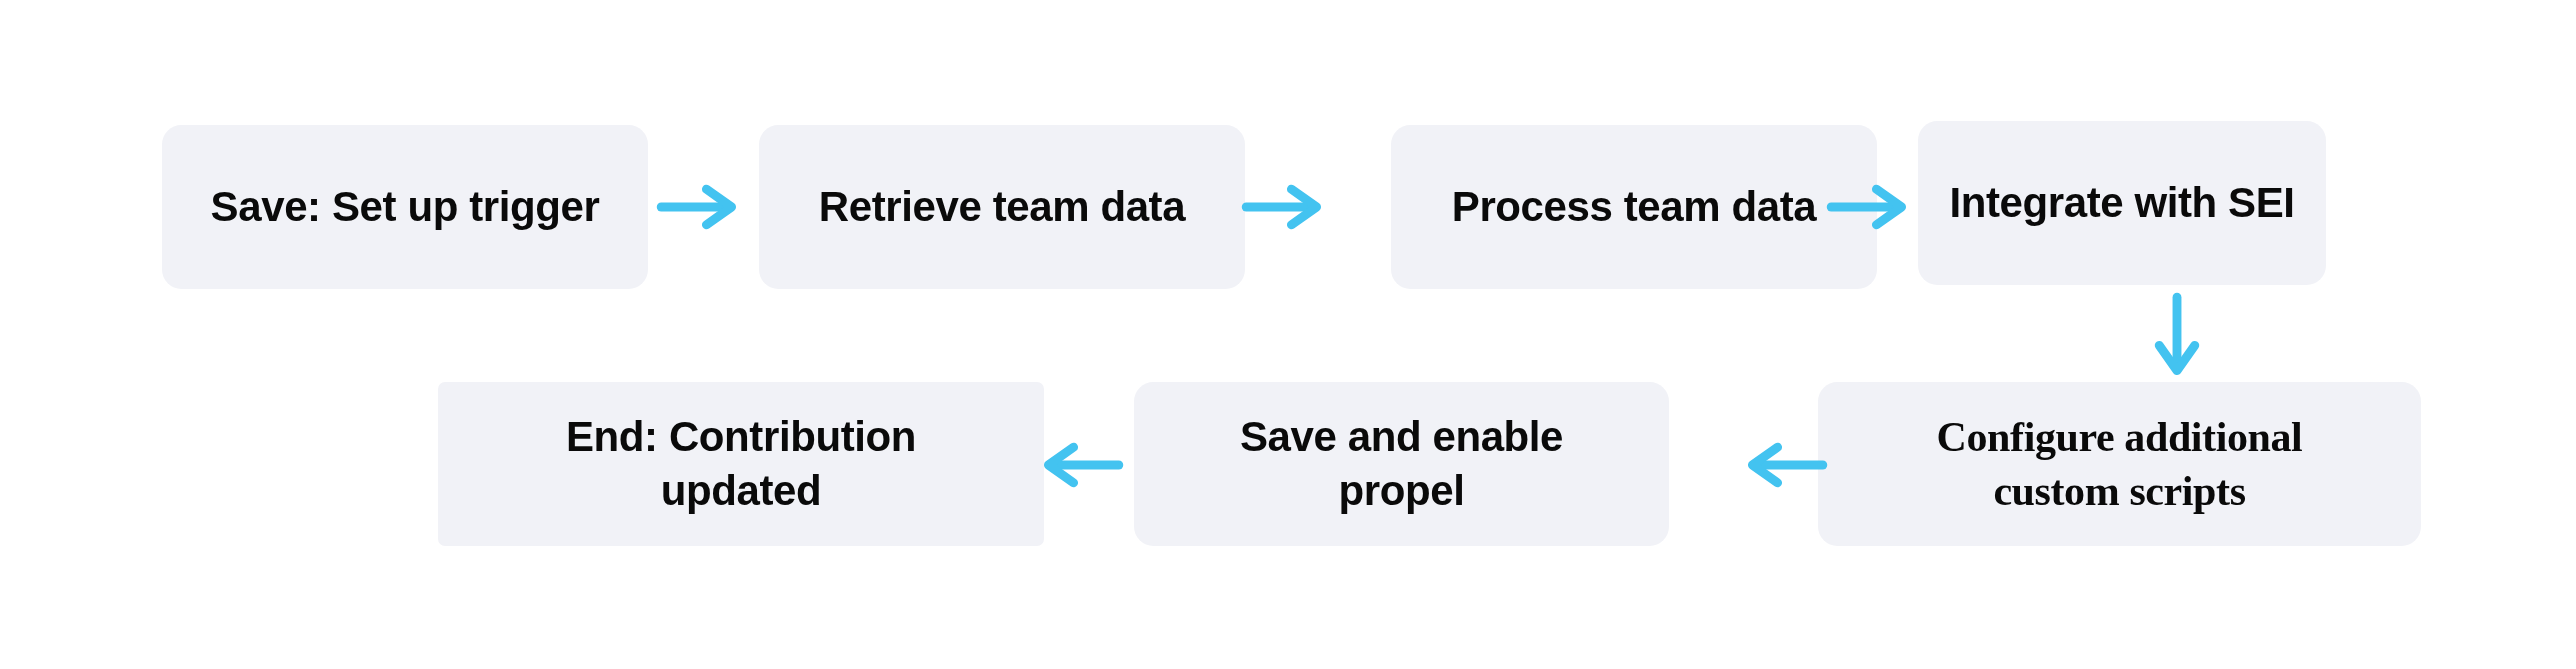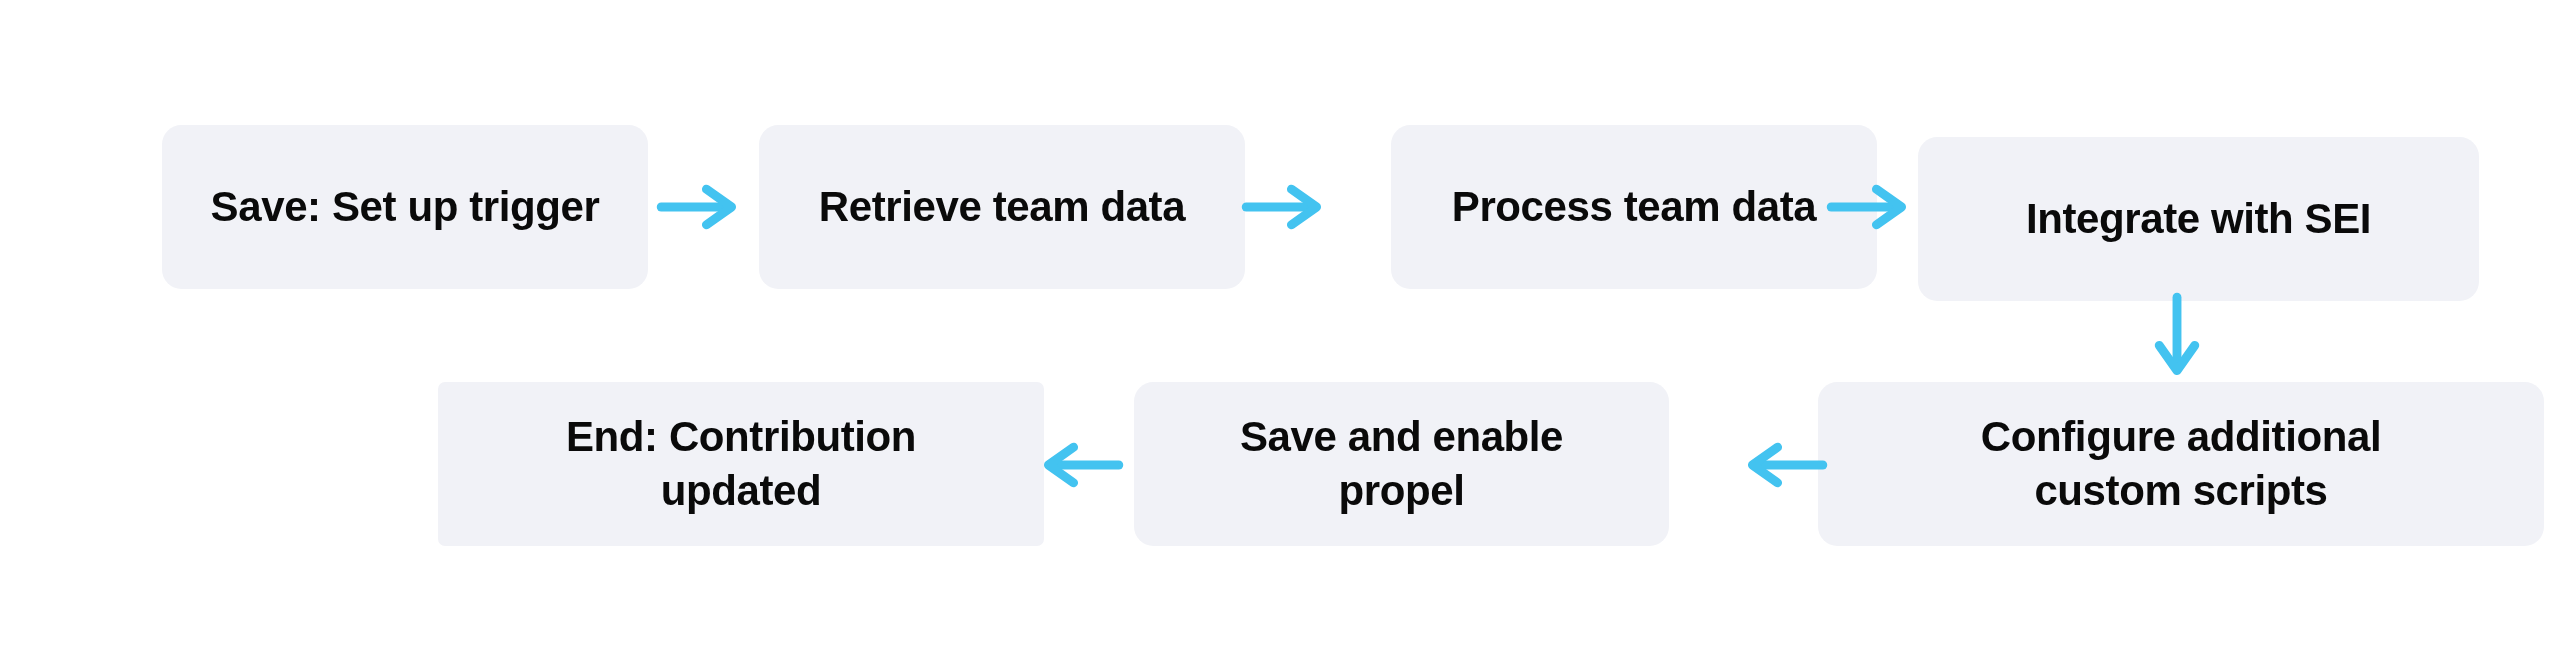--- a/index.html
+++ b/index.html
@@ -33,25 +33,25 @@
     font-size: 42px;
     line-height: 54px;
     letter-spacing: -0.4px;
     white-space: pre-line;
     box-sizing: border-box;
   }
   
   #n-start     { left: 162px;  top: 125px; width: 486px; }
   #n-retrieve  { left: 748px; top: 125px; width: 486px; margin-left: 11px; }
   #n-process   { left: 1391px; top: 125px; width: 486px; }
-  #n-integrate { left: 1918px; top: 137px; width: 561px; }
+  #n-integrate { left: 1918px; top: 121px; width: 408px; }
   
   #n-end       { left: 438px;  top: 382px; width: 606px; border-radius: 7px; }
   #n-save      { left: 1134px; top: 382px; width: 535px; }
-  #n-configure { left: 1818px; top: 382px; width: 726px; }
+  #n-configure { left: 1818px; top: 382px; width: 603px; font-family: Liberation Serif, serif; }
 
   .arrow { position: absolute; display: block; }
   .arrow line, .arrow polyline {
     stroke: var(--arrow, #43c3f0);
     stroke-width: 12;
     fill: none;
     stroke-linecap: round;
     stroke-linejoin: round;
   }
   #e-1 { left: 656px;  top: 183px; }

